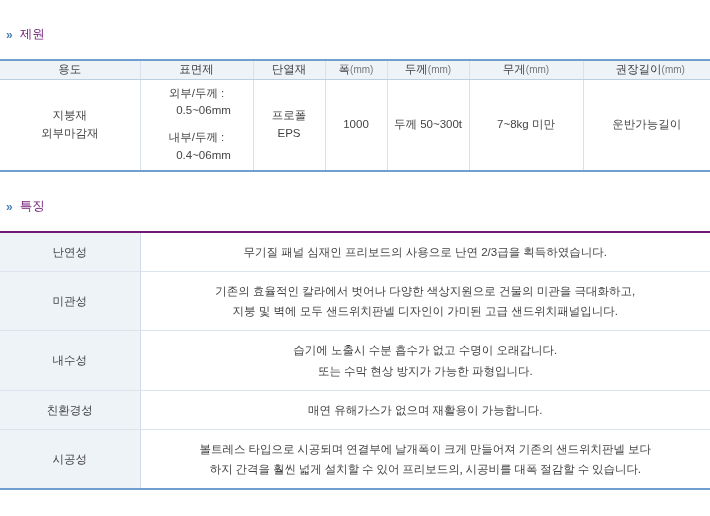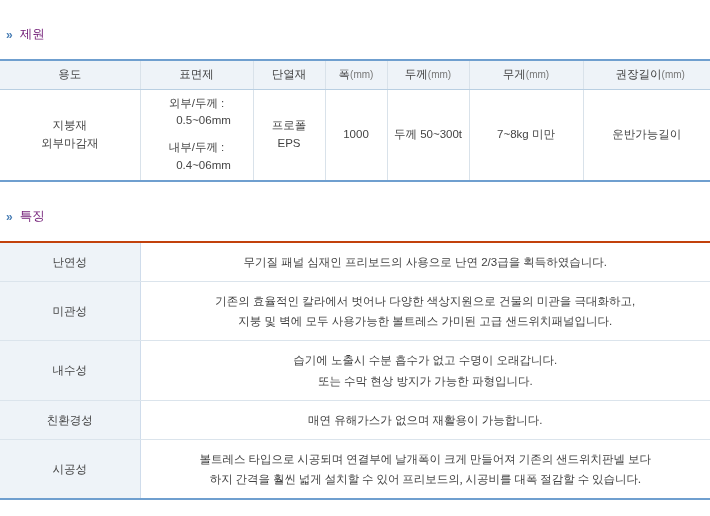--- a/index.html
+++ b/index.html
@@ -45,21 +45,21 @@
   }
   .spec-table {
     border-top: 2px solid #6f9fcf;
     border-bottom: 2px solid #6f9fcf;
   }
   .spec-table th {
     background: #eef3f8;
     font-size: 11.5px;
     font-weight: normal;
     color: #3d3d3d;
-    height: 29px;
+    height: 19px;
     border-right: 1px solid #d9e2ea;
     border-bottom: 1px solid #b9cfe2;
   }
   .spec-table th:last-child { border-right: none; padding-left: 8px; }
   .spec-table td {
     font-size: 11.5px;
     color: #444;
     text-align: center;
     vertical-align: middle;
     border-right: 1px solid #d9e2ea;
@@ -68,21 +68,21 @@
     line-height: 1.55;
   }
   .spec-table td:last-child { border-right: none; margin-top: 20px; }
   .unit { font-size: 10px; color: #777; }
   .surface-cell { text-align: left; padding-left: 22px; line-height: 1.6; }
   .indent { display: block; padding-left: 14px; }
   .gap { display: block; height: 9px; }
 
   
   .feat-table {
-    border-top: 2px solid #c2410c;
+    border-top: 2px solid #701a75;
     border-bottom: 2px solid #6f9fcf;
   }
   .feat-table td {
     font-size: 11.5px;
     color: #3f3f3f;
     border-bottom: 1px solid #dbe4ec;
     vertical-align: middle;
     line-height: 1.75;
   }
   .feat-table tr:last-child td { border-bottom: none; font-family: Liberation Serif, serif; }
@@ -180,21 +180,21 @@
       <tr>
         <td class="feat-label">난연성</td>
         <td class="feat-text">
           <div>무기질 패널 심재인 프리보드의 사용으로 난연 2/3급을 획득하였습니다.</div>
         </td>
       </tr>
       <tr>
         <td class="feat-label">미관성</td>
         <td class="feat-text">
           <div>기존의 효율적인 칼라에서 벗어나 다양한 색상지원으로 건물의 미관을 극대화하고,</div>
-          <div>지붕 및 벽에 모두 사용가능한 볼트레스 가미된 고급 샌드위치패널입니다.</div>
+          <div>지붕 및 벽에 모두 샌드위치판넬 디자인이 가미된 고급 샌드위치패널입니다.</div>
         </td>
       </tr>
       <tr>
         <td class="feat-label">내수성</td>
         <td class="feat-text">
           <div>습기에 노출시 수분 흡수가 없고 수명이 오래갑니다.</div>
           <div>또는 수막 현상 방지가 가능한 파형입니다.</div>
         </td>
       </tr>
       <tr>

